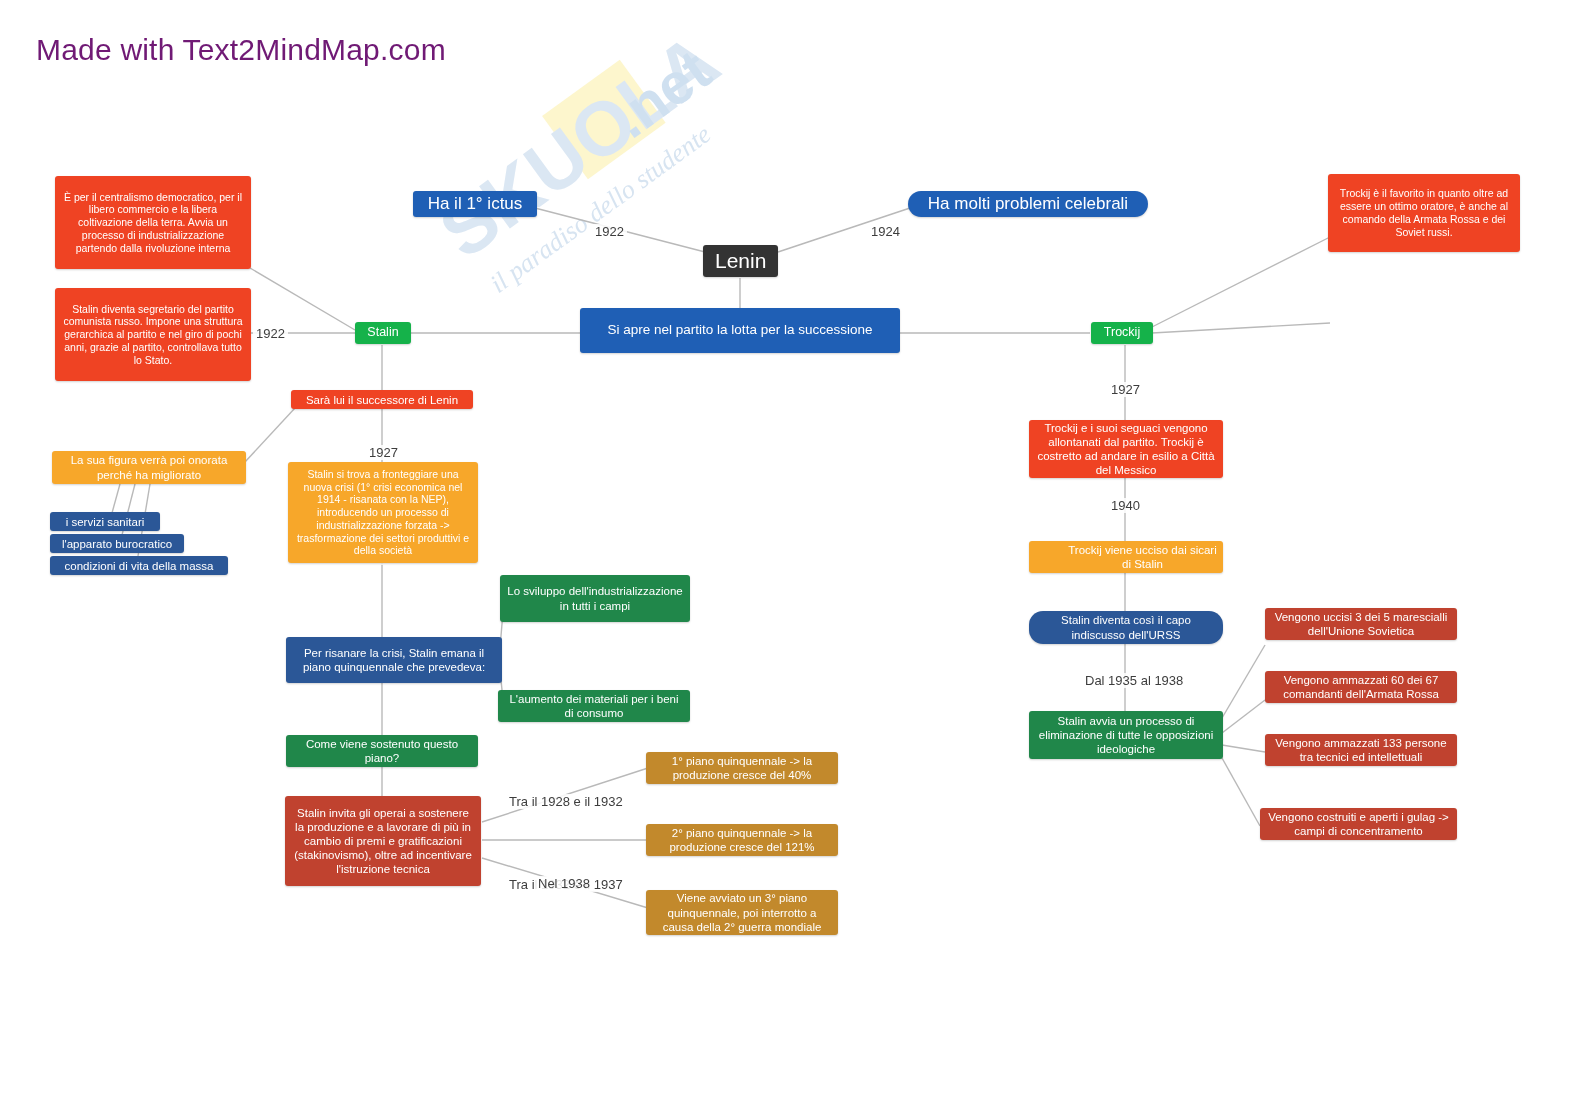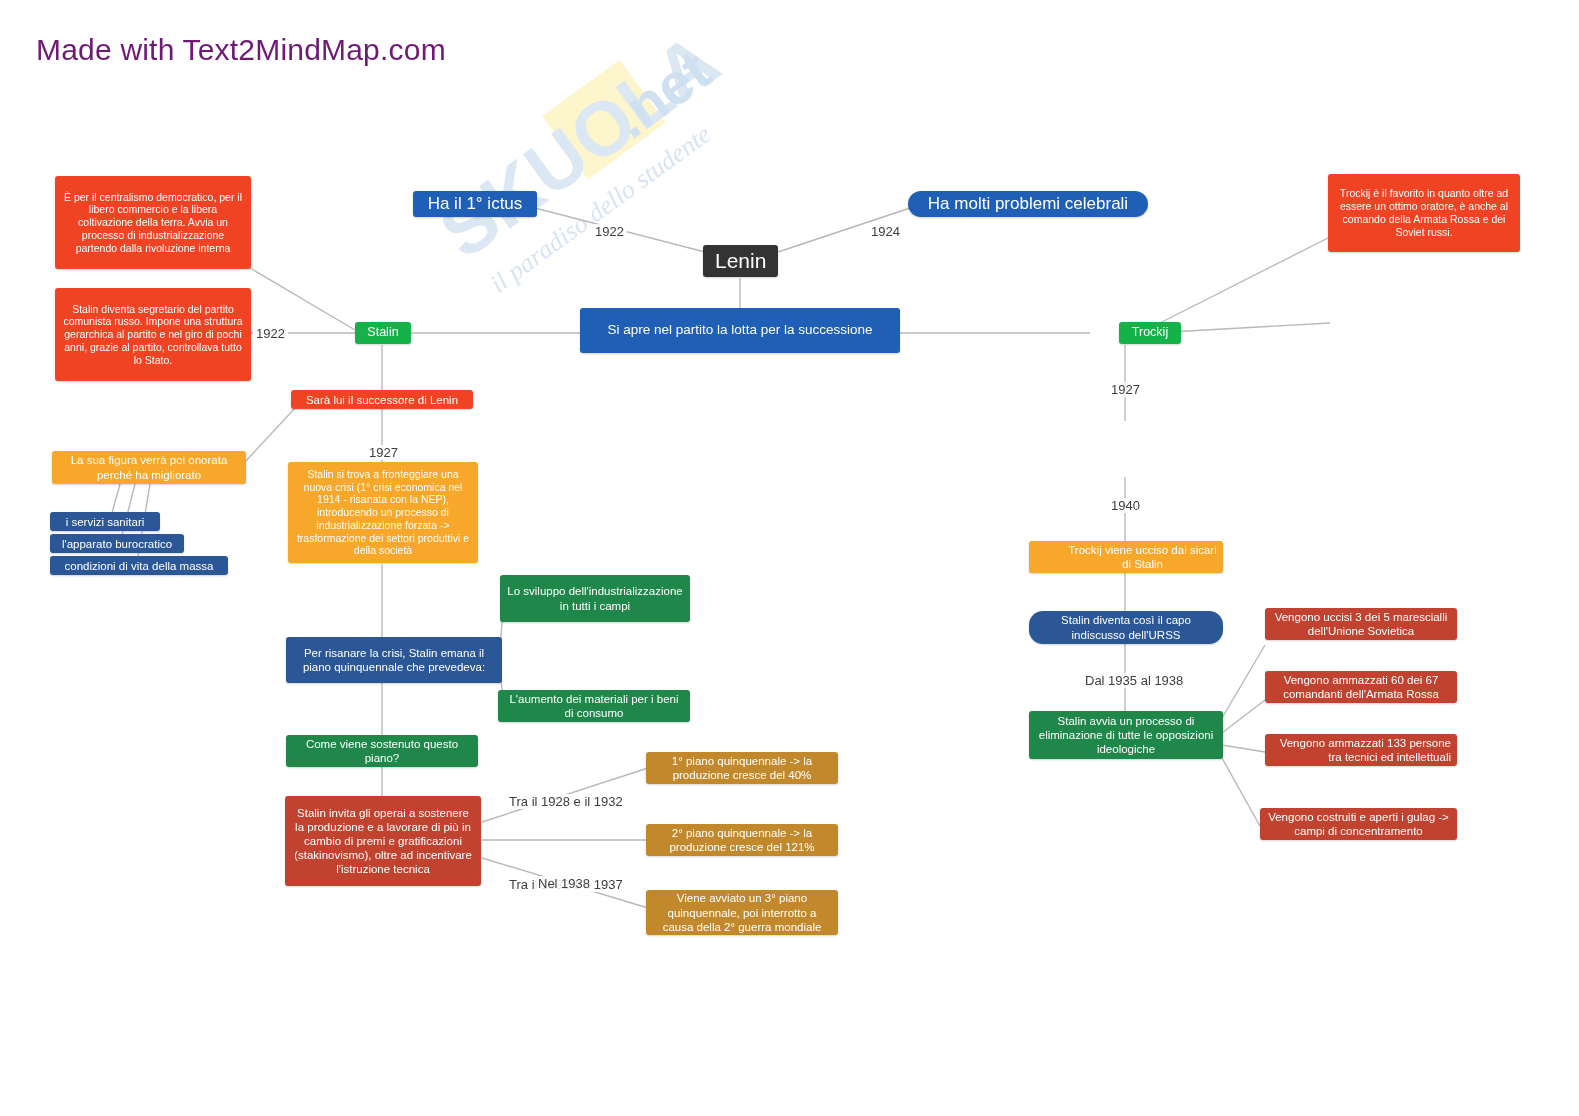--- a/index.html
+++ b/index.html
@@ -186,21 +186,21 @@
   </div>
 
   <div class="node n-blue fs13" style="left:580px; top:308px; width:320px; height:45px;">
     <span>Si apre nel partito la lotta per la successione</span>
   </div>
 
   <div class="node n-green fs12" style="left:355px; top:322px; width:56px; height:22px;">
     <span>Stalin</span>
   </div>
 
-  <div class="node n-green fs12" style="left:1091px; top:322px; width:62px; height:22px;margin-left:28px;">
+  <div class="node n-green fs12" style="left:1091px; top:322px; width:62px; height:22px;">
     <span>Trockij</span>
   </div>
 
   <div class="node n-red fs10" style="left:55px; top:176px; width:196px; height:93px;">
     <span>È per il centralismo democratico, per il libero commercio e la libera coltivazione della terra. Avvia un processo di industrializzazione partendo dalla rivoluzione interna</span>
   </div>
 
   <div class="node n-red fs10" style="left:55px; top:288px; width:196px; height:93px;">
     <span>Stalin diventa segretario del partito comunista russo. Impone una struttura gerarchica al partito e nel giro di pochi anni, grazie al partito, controllava tutto lo Stato.</span>
   </div>
@@ -259,20 +259,23 @@
 
   <div class="node n-gold fs11" style="left:646px; top:890px; width:192px; height:45px;">
     <span>Viene avviato un 3° piano quinquennale, poi interrotto a causa della 2° guerra mondiale</span>
   </div>
 
   <div class="node n-red fs10" style="left:1328px; top:174px; width:192px; height:78px;">
     <span>Trockij è il favorito in quanto oltre ad essere un ottimo oratore, è anche al comando della Armata Rossa e dei Soviet russi.</span>
   </div>
 
 
+  <div class="node n-red fs11" style="left:1029px; top:420px; width:194px; height:58px;">
+    <span>Trockij e i suoi seguaci vengono allontanati dal partito. Trockij è costretto ad andare in esilio a Città del Messico</span>
+  </div>
 
   <div class="node n-amber fs11" style="left:1029px; top:541px; width:194px; height:32px;padding-left:39px;">
     <span>Trockij viene ucciso dai sicari di Stalin</span>
   </div>
 
   <div class="node n-blue2 fs11" style="left:1029px; top:611px; width:194px; height:33px;border-radius:14px;">
     <span>Stalin diventa così il capo indiscusso dell'URSS</span>
   </div>
 
   <div class="node n-green2 fs11" style="left:1029px; top:711px; width:194px; height:48px;">
@@ -280,21 +283,21 @@
   </div>
 
   <div class="node n-brick fs11" style="left:1265px; top:608px; width:192px; height:32px;">
     <span>Vengono uccisi 3 dei 5 marescialli dell'Unione Sovietica</span>
   </div>
 
   <div class="node n-brick fs11" style="left:1265px; top:671px; width:192px; height:32px;">
     <span>Vengono ammazzati 60 dei 67 comandanti dell'Armata Rossa</span>
   </div>
 
-  <div class="node n-brick fs11" style="left:1265px; top:734px; width:192px; height:32px;text-align:right;">
+  <div class="node n-brick fs11" style="left:1265px; top:734px; width:192px; height:32px;">
     <span>Vengono ammazzati 133 persone tra tecnici ed intellettuali</span>
   </div>
 
   <div class="node n-brick fs11" style="left:1260px; top:808px; width:197px; height:32px;">
     <span>Vengono costruiti e aperti i gulag -&gt; campi di concentramento</span>
   </div>
 
 </div>
 
 </body></html>

